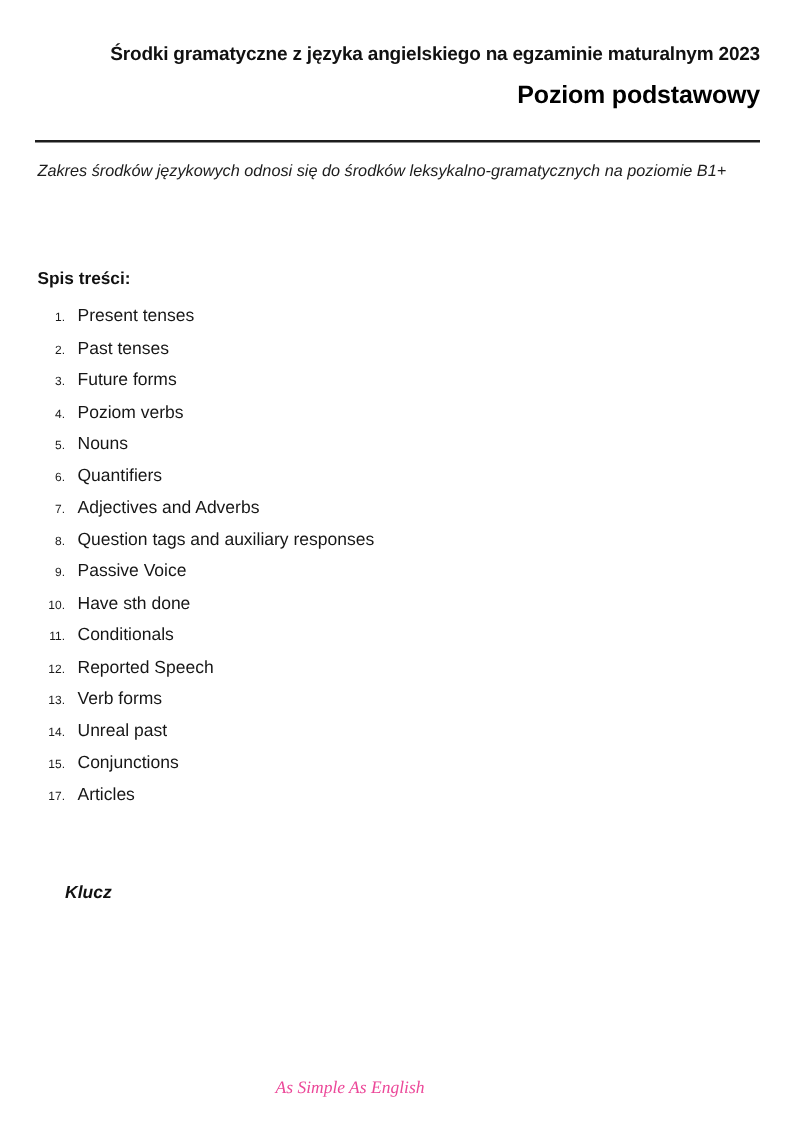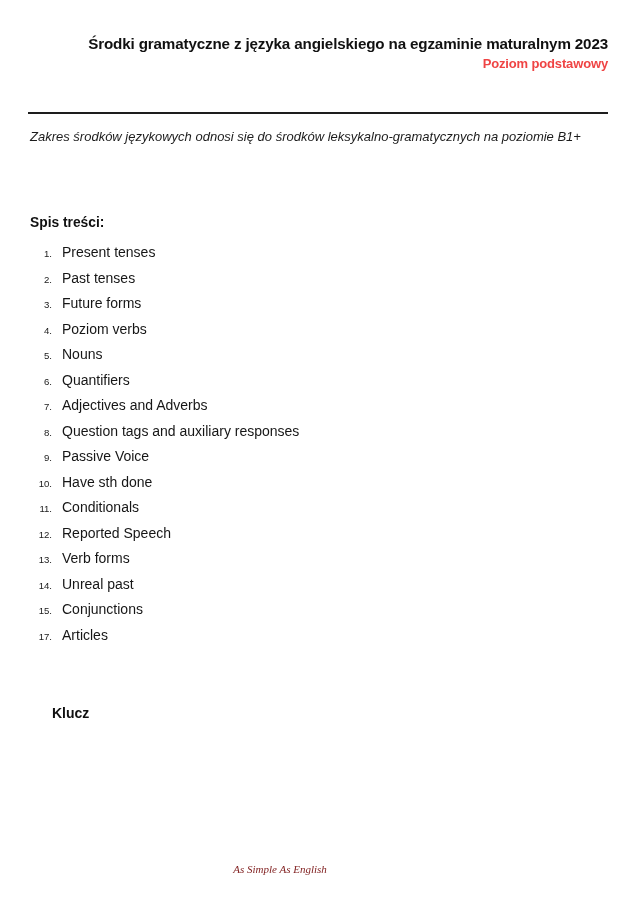--- a/index.html
+++ b/index.html
@@ -31,26 +31,26 @@
   }
   .doc-title {
     font-size: 15.2px;
     font-weight: bold;
     letter-spacing: -0.15px;
     line-height: 20px;
     color: #111111;
     white-space: nowrap;
   }
   .doc-subtitle {
-    font-size: 13px;
+    font-size: 20px;
     font-weight: bold;
     letter-spacing: -0.15px;
     line-height: 20px;
-    color: #ef4444;
-    margin-top: 0;
+    color: #000000;
+    margin-top: 12px;
   }
 
   
   .divider {
     position: absolute;
     left: 28px;
     top: 112px;
     width: 580px;
     height: 0;
     border-top: 2px solid #1d1d1d;
@@ -109,33 +109,34 @@
   }
 
   
   .klucz {
     position: absolute;
     left: 52px;
     top: 705px;
     font-size: 14px;
     font-weight: bold;
     color: #111111;
+    font-style: italic;
   }
 
   
   .footer {
     position: absolute;
     left: 0;
     top: 863px;
     width: 560px;
     text-align: center;
     font-family: "Liberation Serif", serif;
     font-style: italic;
-    font-size: 11px;
-    color: #7f1d1d;
+    font-size: 14px;
+    color: #ec4899;
   }
 </style>
 </head>
 <body>
 
 <div class="page">
 
   <div class="title-block">
     <div class="doc-title">Środki gramatyczne z języka angielskiego na egzaminie maturalnym 2023</div>
     <div class="doc-subtitle">Poziom podstawowy</div>

